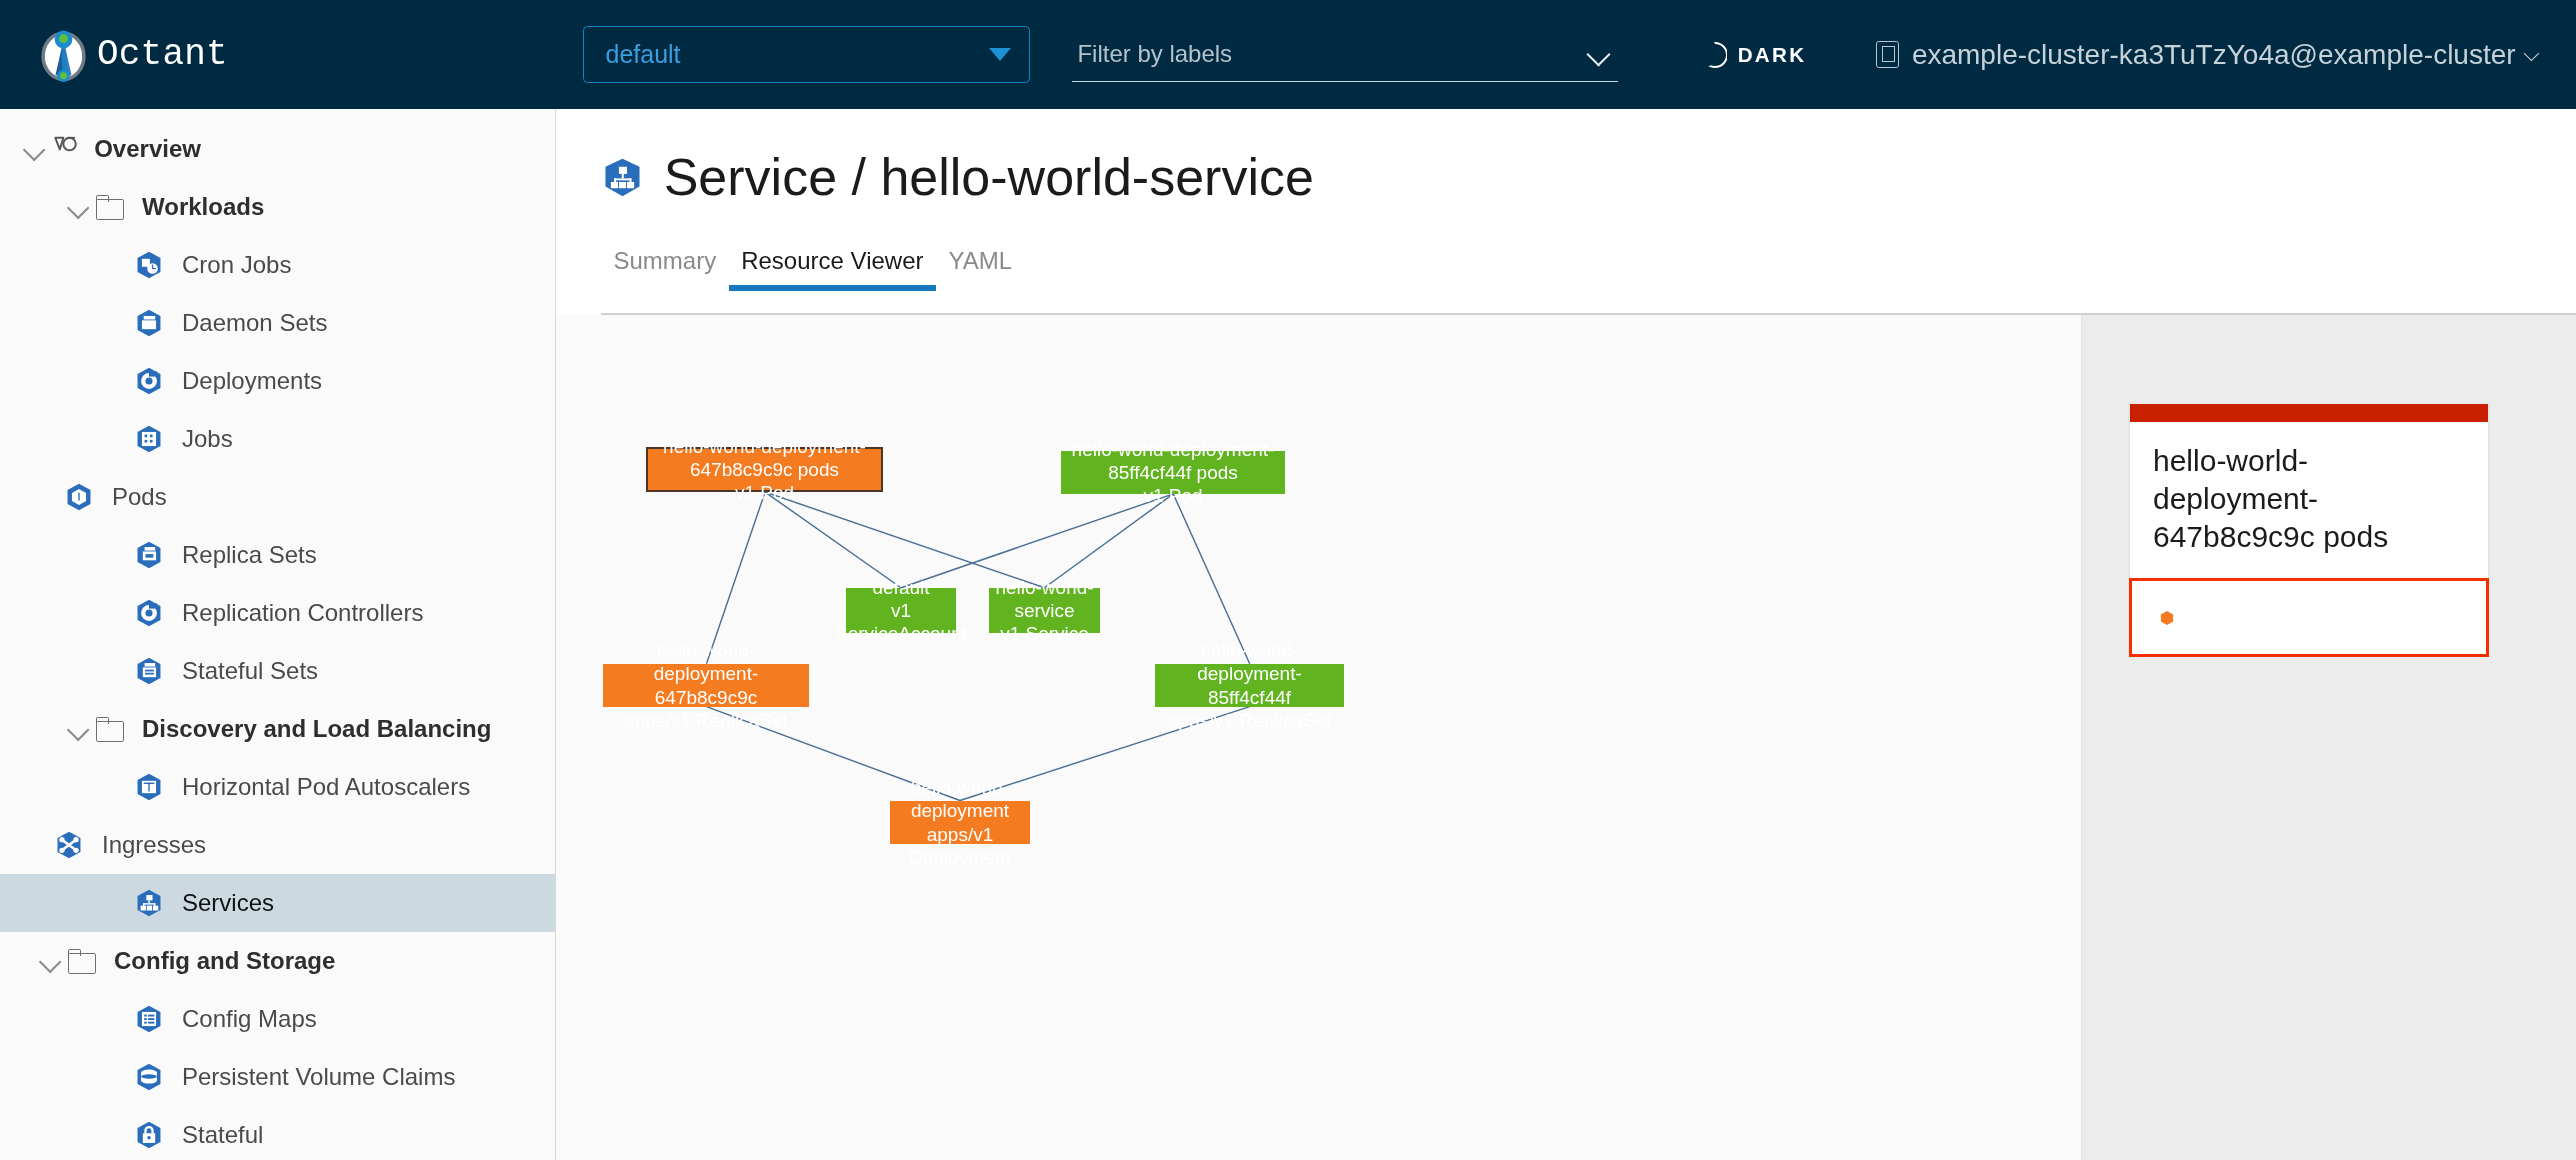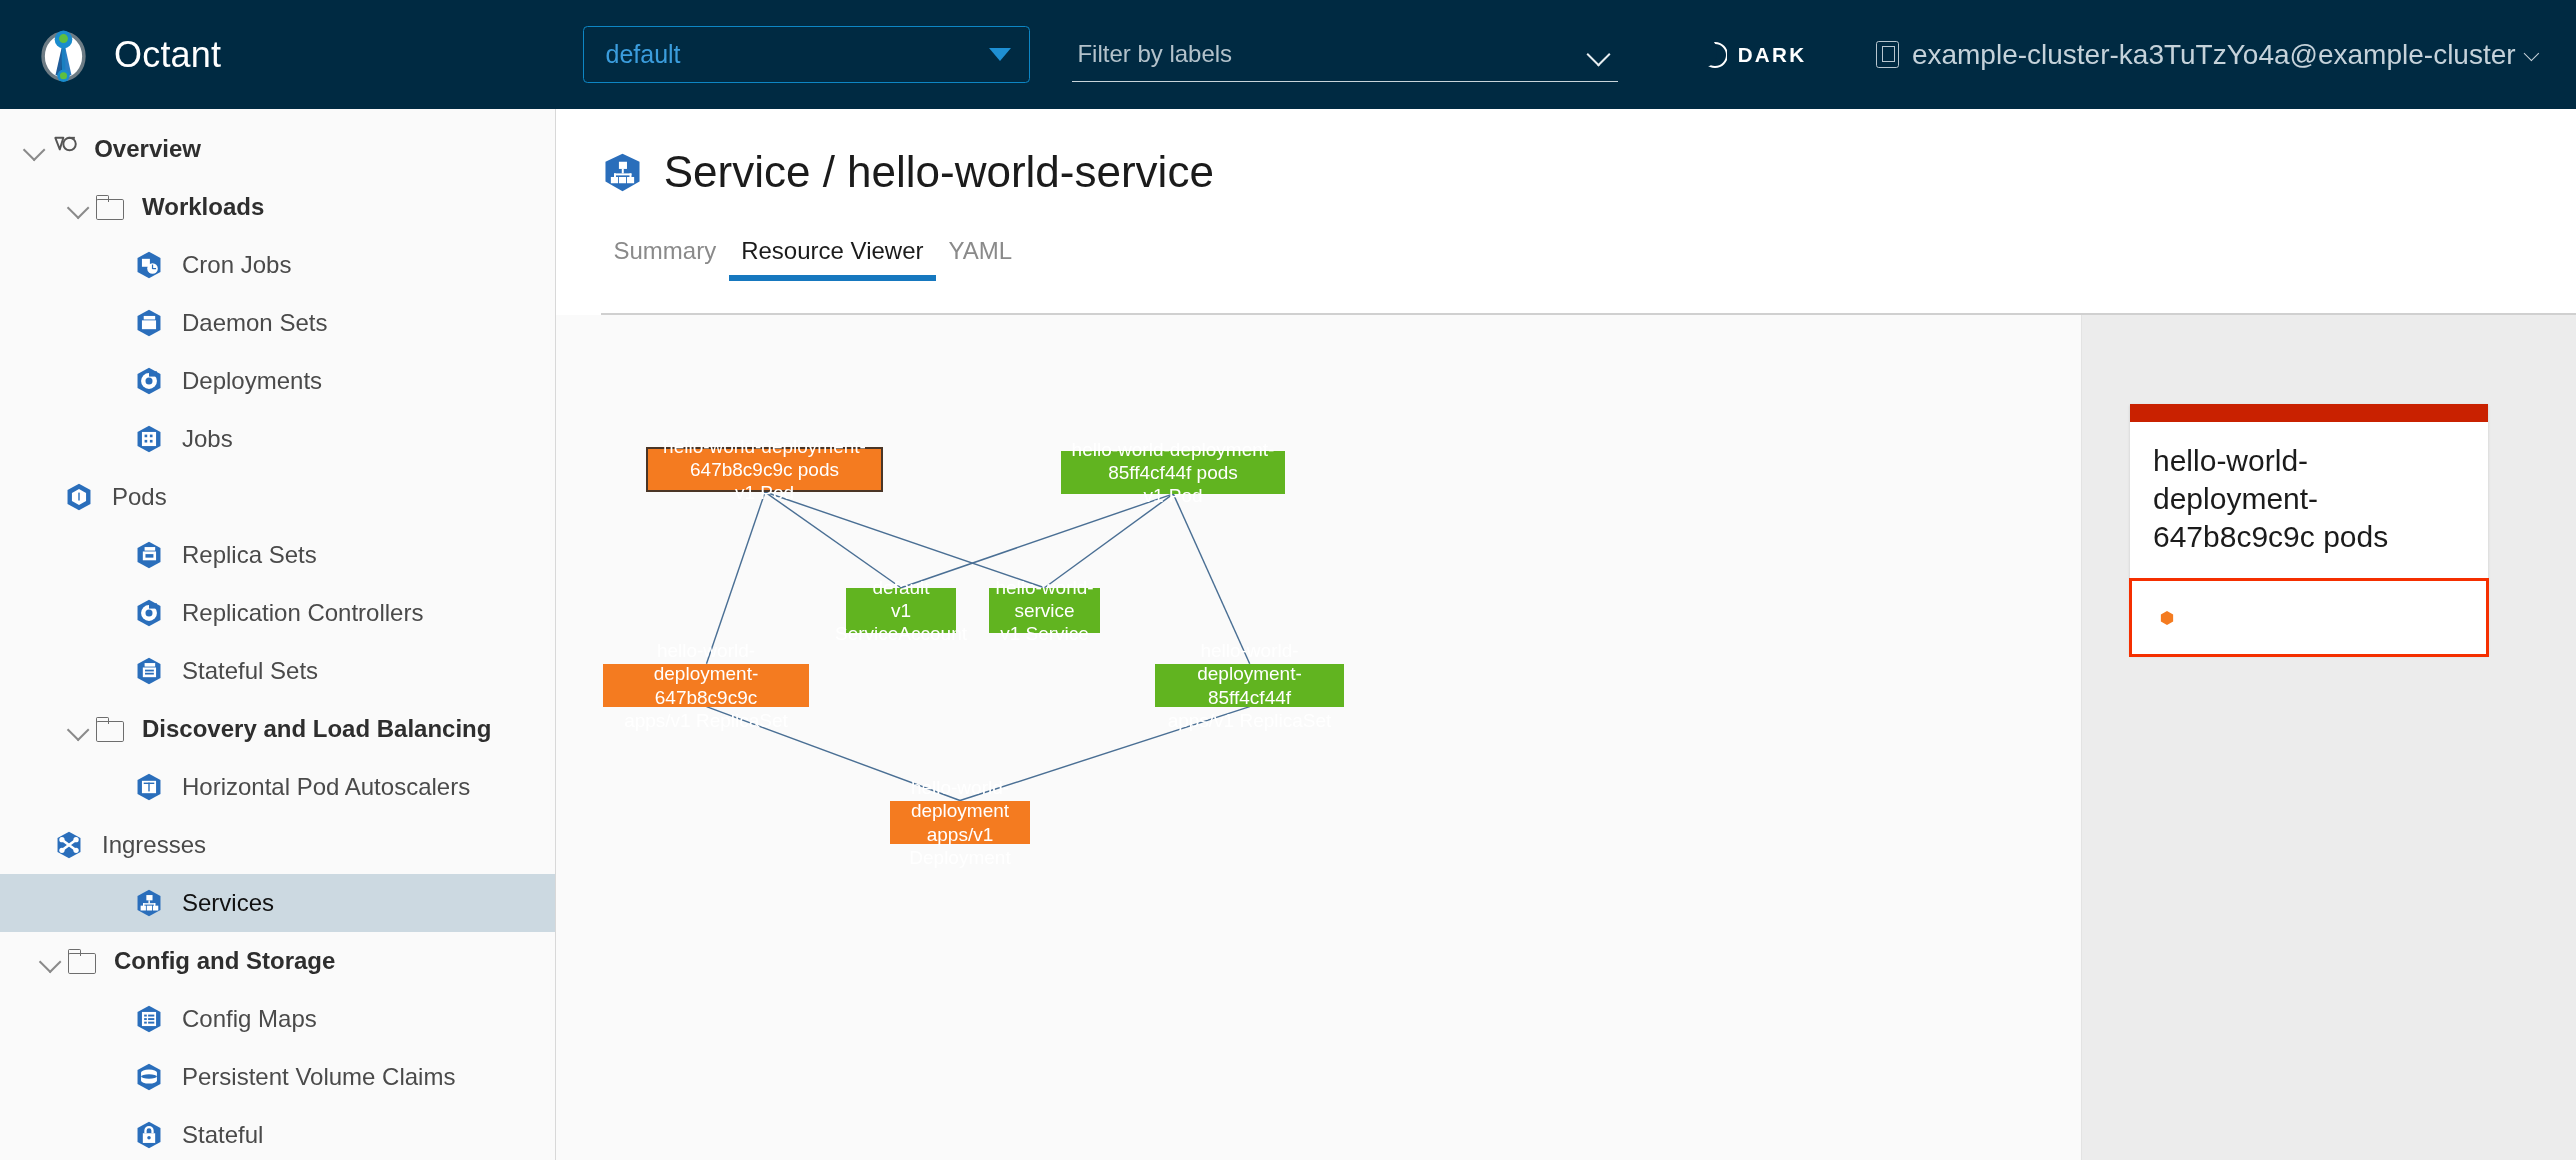--- a/index.html
+++ b/index.html
@@ -11,22 +11,23 @@
   #app { position: relative; width: 2576px; height: 1160px; }
 
   
   .header {
     position: absolute; top: 0; left: 0; width: 2576px; height: 109px;
     background: #002a42; display: flex; align-items: center;
   }
   .brand { display: flex; align-items: center; padding-left: 36px; width: 555px; }
   .logo-wrap { width: 55px; height: 55px; position: relative; }
   .brand-name {
-    color: #ffffff; font-size: 36px; font-weight: 400; margin-left: 23px;
+    color: #ffffff; font-size: 36px; font-weight: 400; margin-left: 6px;
     letter-spacing: 0.2px;
+    font-family: Liberation Mono, monospace;
   }
   .ns-select {
     width: 447px; height: 57px; border: 1.8px solid #0d86c4; border-radius: 4.5px;
     display: flex; align-items: center; justify-content: space-between;
     padding: 0 18px 0 21.5px; margin-left: 28px; cursor: pointer;
   }
   .ns-select-label { color: #3b9ddd; font-size: 25px; }
   .caret-down {
     width: 0; height: 0; border-left: 11.6px solid transparent;
     border-right: 11.6px solid transparent; border-top: 13.4px solid #1e90d4;
@@ -130,21 +131,21 @@
   
   .main {
     position: absolute; top: 109px; left: 556px;
     width: 2020px; height: 1051px; background: #ffffff;
   }
   .page-title {
     display: flex; align-items: center; padding: 38px 0 0 45px;
   }
   .page-title-icon { width: 43px; height: 43px; flex: 0 0 43px; }
   .page-title-text {
-    font-size: 44px; color: #1b1b1b; margin-left: 19.7px; font-weight: 400;
+    font-size: 52px; color: #1b1b1b; margin-left: 19.7px; font-weight: 400;
   }
   .tabs {
     display: flex; align-items: center; margin: 32px 12px 0 45px;
     height: 59px; position: relative;
   }
   .tab {
     font-size: 24px; color: #8a8a8a; padding: 0 12.5px 16px 12.5px;
     cursor: pointer; position: relative;
   }
   .tab.active { color: #1b1b1b; }

